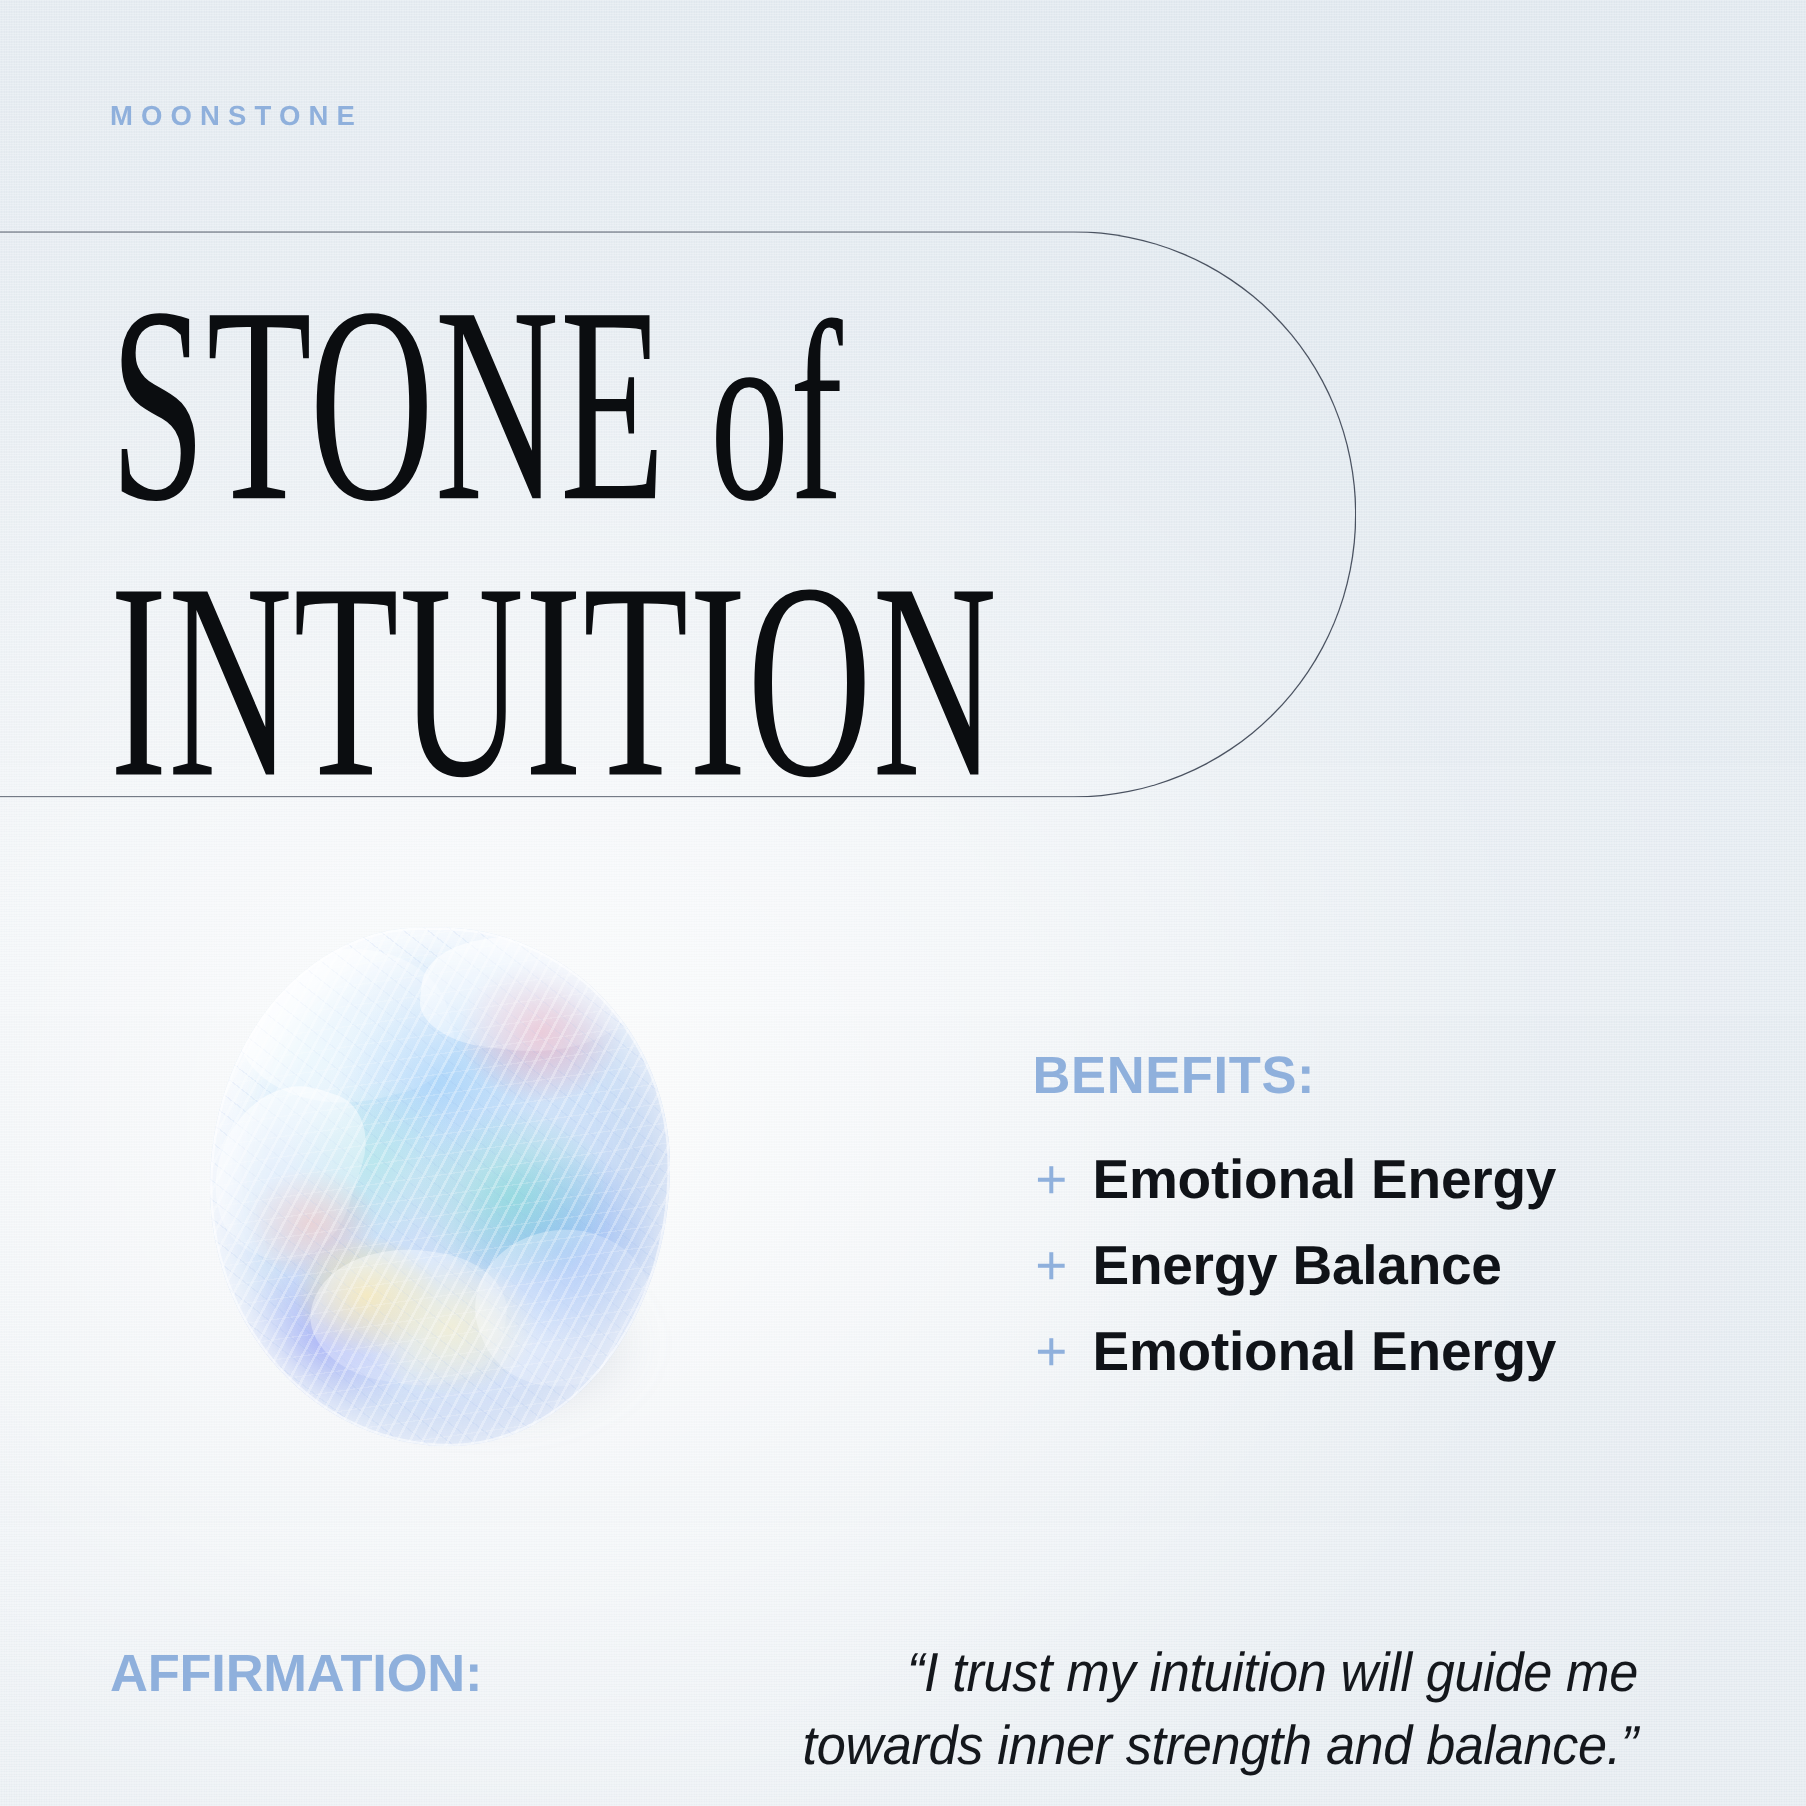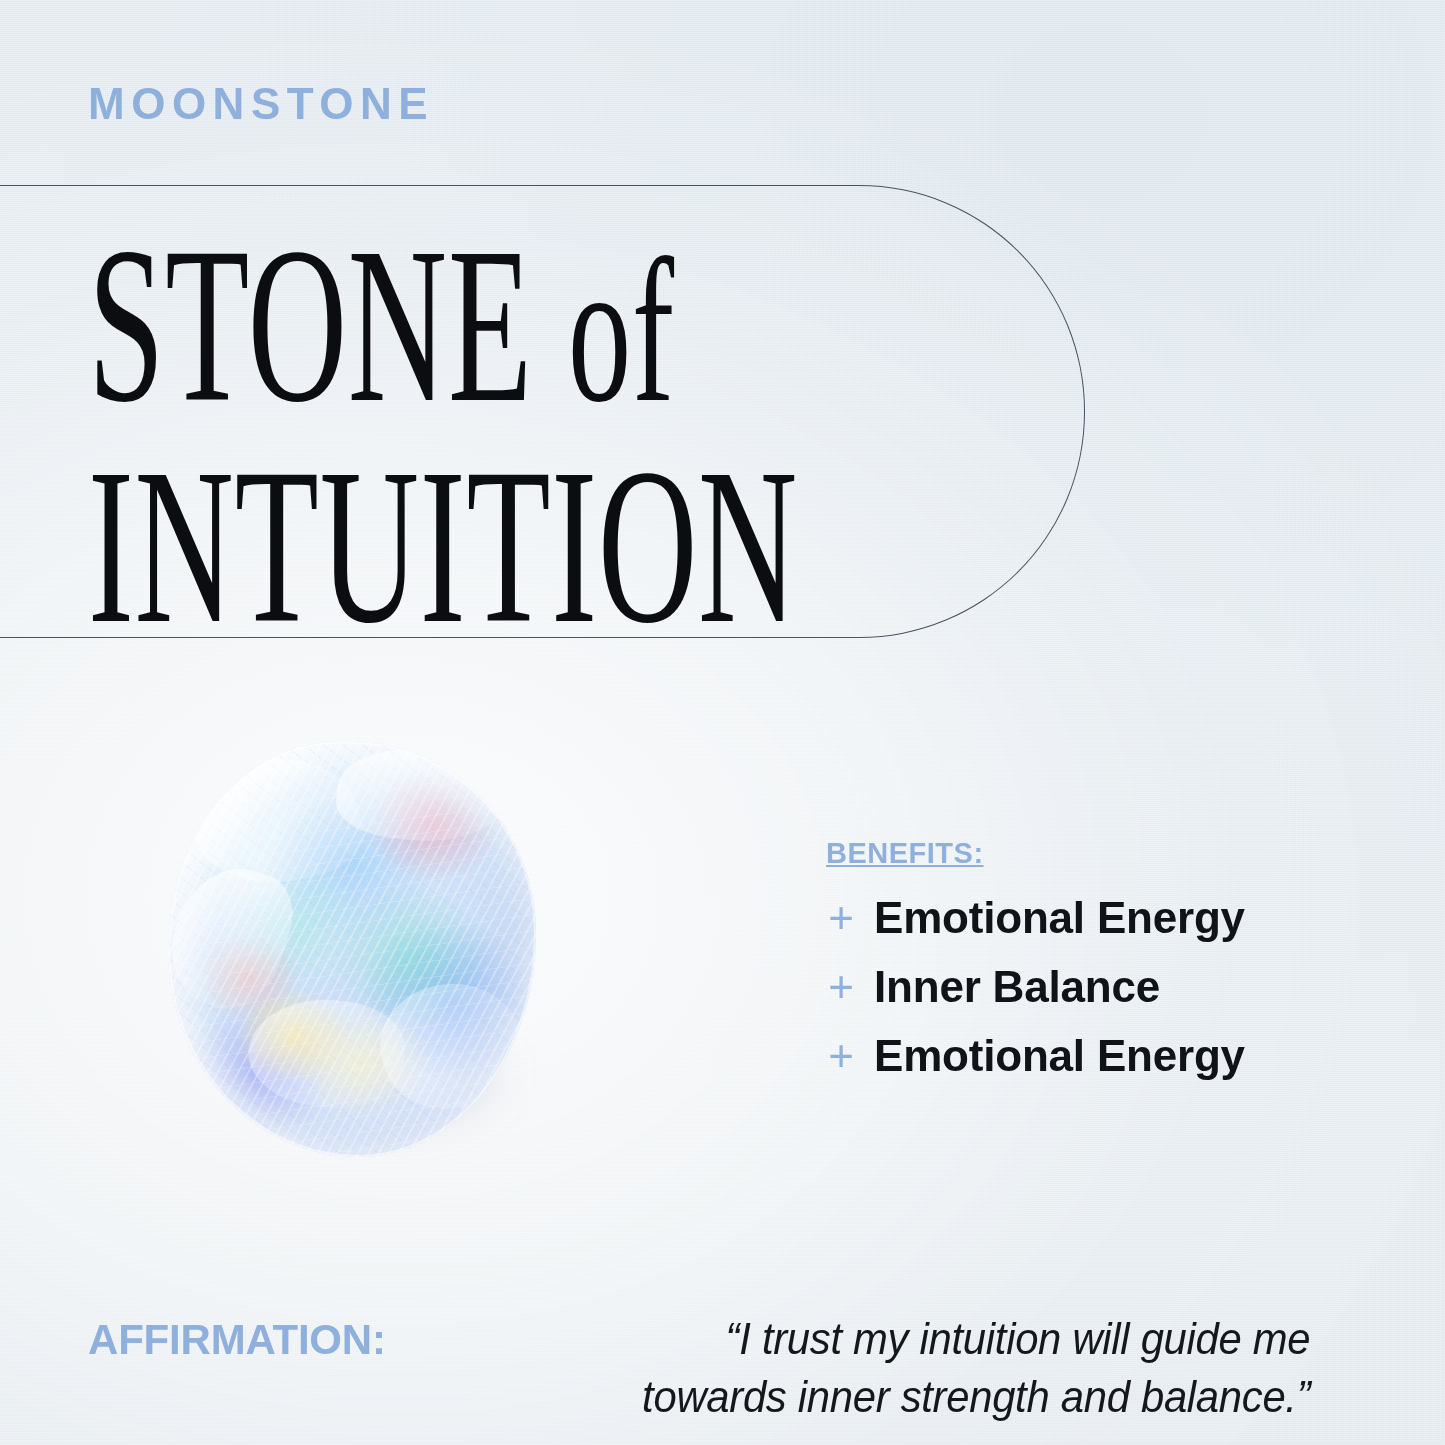--- a/index.html
+++ b/index.html
@@ -29,21 +29,21 @@
       repeating-linear-gradient(0deg, rgba(255,255,255,.30) 0 1px, rgba(0,0,0,.012) 1px 2px),
       repeating-linear-gradient(90deg, rgba(255,255,255,.22) 0 1px, rgba(0,0,0,.010) 1px 2px);
     mix-blend-mode: normal;
   }
 
   
   .eyebrow {
     position: absolute;
     left: 88px;
     top: 82px;
-    font-size: 44px;
+    font-size: 22px;
     font-weight: 700;
     letter-spacing: 6.5px;
     color: #8fb0dc;
     line-height: 1;
   }
 
   
   .pill {
     position: absolute;
     left: -460px;
@@ -143,27 +143,26 @@
   }
 
   
   .benefits {
     position: absolute;
     left: 826px;
     top: 838px;
     width: 540px;
   }
   .benefits-title {
-    font-size: 29px;
+    font-size: 42px;
     font-weight: 700;
     color: #8fb0dc;
     letter-spacing: 0.5px;
     line-height: 1.05;
-    margin-bottom: 22px;
-    text-decoration: underline;
+    margin-bottom: 34px;
   }
   .benefit-row {
     display: flex;
     align-items: baseline;
     gap: 18px;
     margin-bottom: 14px;
   }
   .plus {
     font-size: 44px;
     font-weight: 300;
@@ -250,21 +249,21 @@
 
   <div class="benefits">
     <div class="benefits-title">BENEFITS:</div>
 
     <div class="benefit-row">
       <span class="plus">+</span>
       <span class="benefit-label">Emotional Energy</span>
     </div>
     <div class="benefit-row">
       <span class="plus">+</span>
-      <span class="benefit-label">Inner Balance</span>
+      <span class="benefit-label">Energy Balance</span>
     </div>
     <div class="benefit-row">
       <span class="plus">+</span>
       <span class="benefit-label">Emotional Energy</span>
     </div>
   </div>
 
   <div class="affirmation">
     <div class="aff-line">
       <span class="aff-label">AFFIRMATION:</span>

